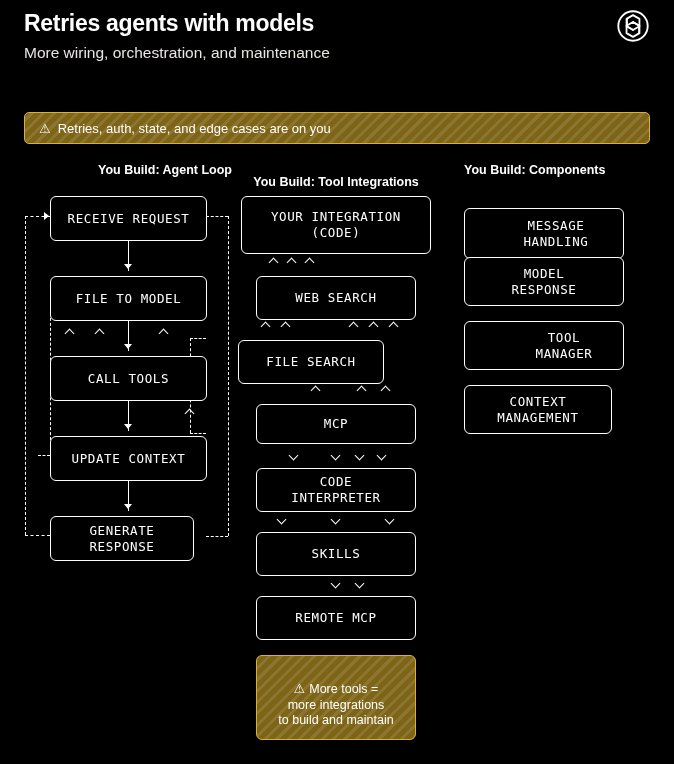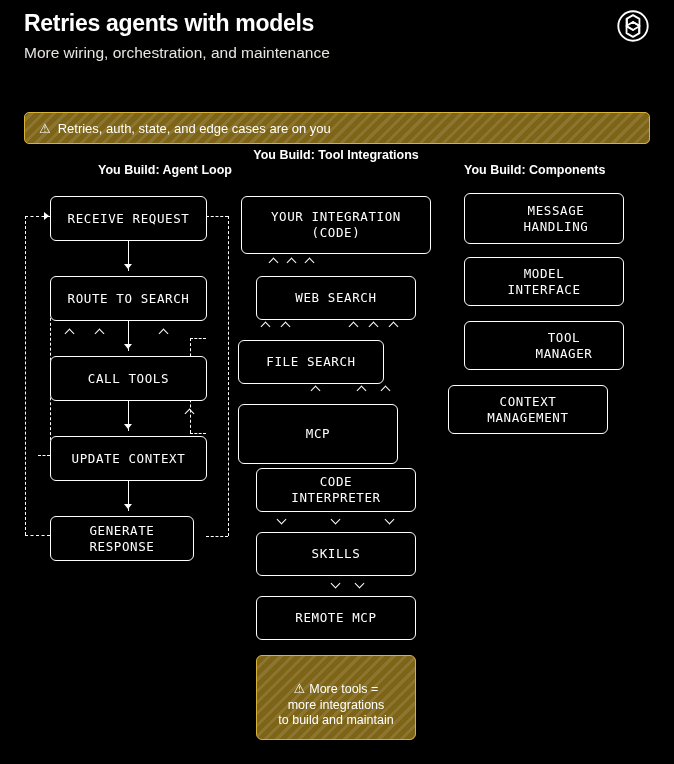--- a/index.html
+++ b/index.html
@@ -48,21 +48,21 @@
   .warn-glyph { font-size: 13px; line-height: 1; color: #ffffff; }
 
   
   .col-head {
     position: absolute; font-size: 12.5px; color: #ffffff;
     white-space: nowrap;
   }
   .col-head b { font-weight: bold; }
   .col-head span { font-weight: bold; }
   #colhead-0 { left: 50px; top: 163px; width: 230px; text-align: center; }
-  #colhead-1 { left: 241px; top: 148px; width: 190px; text-align: center; }
+  #colhead-1 { left: 241px; top: 175px; width: 190px; text-align: center; }
   #colhead-2 { left: 464px; top: 163px; width: 190px; text-align: left; }
 
   
   .box {
     position: absolute;
     border: 1px solid #ffffff;
     border-radius: 6px;
     background: #000000;
     display: flex; align-items: center; justify-content: center;
     text-align: center;
@@ -188,21 +188,21 @@
   <div class="conn vline-solid" style="left:128px; top:481px; height:30px;"></div>
   <div class="arrow-down" style="left:124px; top:504px;"></div>
 
   <div class="chev-up" style="left:66px; top:330px;"></div>
   <div class="chev-up" style="left:96px; top:330px;"></div>
   <div class="chev-up" style="left:160px; top:330px;"></div>
   <div class="chev-up" style="left:186px; top:410px;"></div>
   <div class="chev-up" style="left:66px; top:446px;"></div>
 
   <div class="box" style="left:50px; top:196px; width:157px; height:45px;">RECEIVE REQUEST</div>
-  <div class="box" style="left:50px; top:276px; width:157px; height:45px;">ROUTE TO SEARCH</div>
+  <div class="box" style="left:50px; top:276px; width:157px; height:45px;">FILE TO MODEL</div>
   <div class="box" style="left:50px; top:356px; width:157px; height:45px;">CALL TOOLS</div>
   <div class="box" style="left:50px; top:436px; width:157px; height:45px;">UPDATE CONTEXT</div>
   <div class="box" style="left:50px; top:516px; width:144px; height:45px;">GENERATE
 RESPONSE</div>
 
   <div class="chev-up" style="left:270px; top:259px;"></div>
   <div class="chev-up" style="left:288px; top:259px;"></div>
   <div class="chev-up" style="left:306px; top:259px;"></div>
 
   <div class="chev-up" style="left:262px; top:323px;"></div>
@@ -224,37 +224,37 @@
   <div class="chev-down" style="left:332px; top:516px;"></div>
   <div class="chev-down" style="left:386px; top:516px;"></div>
 
   <div class="chev-down" style="left:332px; top:580px;"></div>
   <div class="chev-down" style="left:356px; top:580px;"></div>
 
   <div class="box" style="left:241px; top:196px; width:190px; height:58px;">YOUR INTEGRATION
 (CODE)</div>
   <div class="box" style="left:256px; top:276px; width:160px; height:44px;">WEB SEARCH</div>
   <div class="box" style="left:238px; top:340px; width:146px; height:44px;">FILE SEARCH</div>
-  <div class="box" style="left:238px; top:404px; width:160px; height:60px;">MCP</div>
+  <div class="box" style="left:256px; top:404px; width:160px; height:40px;">MCP</div>
   <div class="box" style="left:256px; top:468px; width:160px; height:44px;">CODE
 INTERPRETER</div>
   <div class="box" style="left:256px; top:532px; width:160px; height:44px;">SKILLS</div>
   <div class="box" style="left:256px; top:596px; width:160px; height:44px;text-align:center;">REMOTE MCP</div>
 
   <div class="box gold" style="left:256px; top:655px; width:160px; height:85px; flex-direction:column; gap:2px;">
     
     <span style="white-space:pre-line; text-align:center;">
       <span class="warn-glyph" style="margin-right:4px;">⚠</span><span>More tools =
 more integrations
 to build and maintain</span>
     </span>
   </div>
 
-  <div class="box" style="left:464px; top:193px; width:160px; height:51px;padding-left:30px;">MESSAGE
+  <div class="box" style="left:464px; top:208px; width:160px; height:51px;padding-left:30px;">MESSAGE
 HANDLING</div>
   <div class="box" style="left:464px; top:257px; width:160px; height:49px;">MODEL
-INTERFACE</div>
+RESPONSE</div>
   <div class="box" style="left:464px; top:321px; width:160px; height:49px;padding-left:46px;">TOOL
 MANAGER</div>
-  <div class="box" style="left:448px; top:385px; width:160px; height:49px;">CONTEXT
+  <div class="box" style="left:464px; top:385px; width:148px; height:49px;">CONTEXT
 MANAGEMENT</div>
 
 </div>
 
 </body></html>

